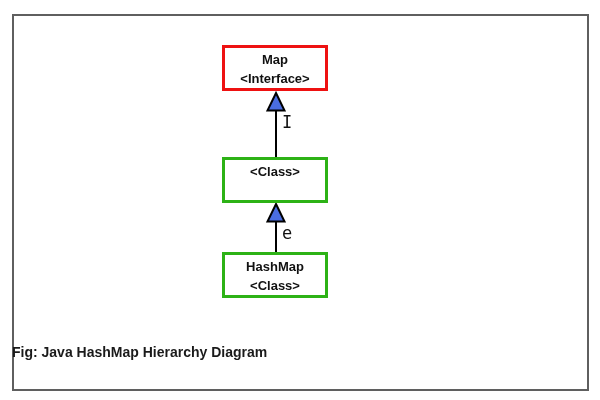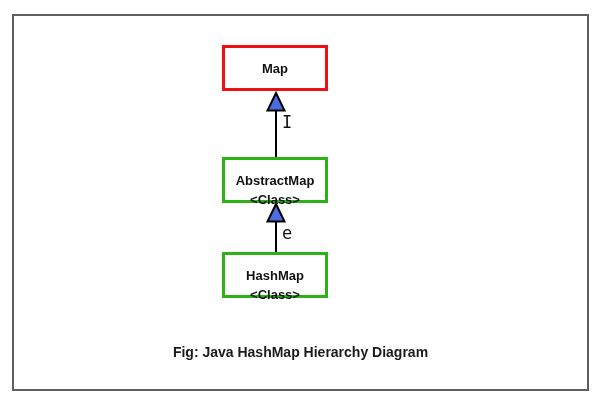--- a/index.html
+++ b/index.html
@@ -29,21 +29,21 @@
   }
   .node {
     position: absolute;
     left: 222px;
     width: 106px;
     height: 46px;
     box-sizing: border-box;
     border: 3px solid #000;
     background: #ffffff;
     text-align: center;
-    padding-top: 11px;
+    padding-top: 2px;
   }
   .node-map      { top: 45px;  }
   .node-abstract { top: 157px; }
   .node-hash     { top: 252px; }
   .node-title, .node-subtitle {
     font-size: 13px;
     font-weight: bold;
     color: #111111;
     line-height: 19px;
     white-space: nowrap;
@@ -63,21 +63,21 @@
     color: #111111;
     line-height: 20px;
   }
   .label-1 { top: 112px; }
   .label-2 { top: 223px; }
   .caption {
     position: absolute;
     left: 12px;
     top: 344px;
     width: 577px;
-    text-align: center;
+    text-align: left;
     font-size: 14px;
     font-weight: bold;
     color: #1a1a1a;
   }
 </style>
 </head>
 <body>
 
 <div class="canvas">
 
@@ -90,24 +90,24 @@
   <div class="edge-label label-1">I</div>
 
   <svg class="arrow arrow-2" width="20" height="67" viewBox="0 0 20 67">
     <line x1="10" y1="66" x2="10" y2="18" stroke="#000000" stroke-width="2"></line>
     <polygon points="10,2 18.5,19.5 1.5,19.5" stroke="#000000" stroke-width="2" fill="#4a6de0"></polygon>
   </svg>
   <div class="edge-label label-2">e</div>
 
   <div class="node node-map" style="border-color: rgb(238, 17, 17);">
     <div class="node-title">Map</div>
+    <div class="node-subtitle">&lt;Interface&gt;</div>
   </div>
 
   <div class="node node-abstract" style="border-color: rgb(45, 178, 22);">
-    <div class="node-title">AbstractMap</div>
     <div class="node-subtitle">&lt;Class&gt;</div>
   </div>
 
   <div class="node node-hash" style="border-color: rgb(45, 178, 22);">
     <div class="node-title">HashMap</div>
     <div class="node-subtitle">&lt;Class&gt;</div>
   </div>
 
   <div class="caption">Fig: Java HashMap Hierarchy Diagram</div>
 

